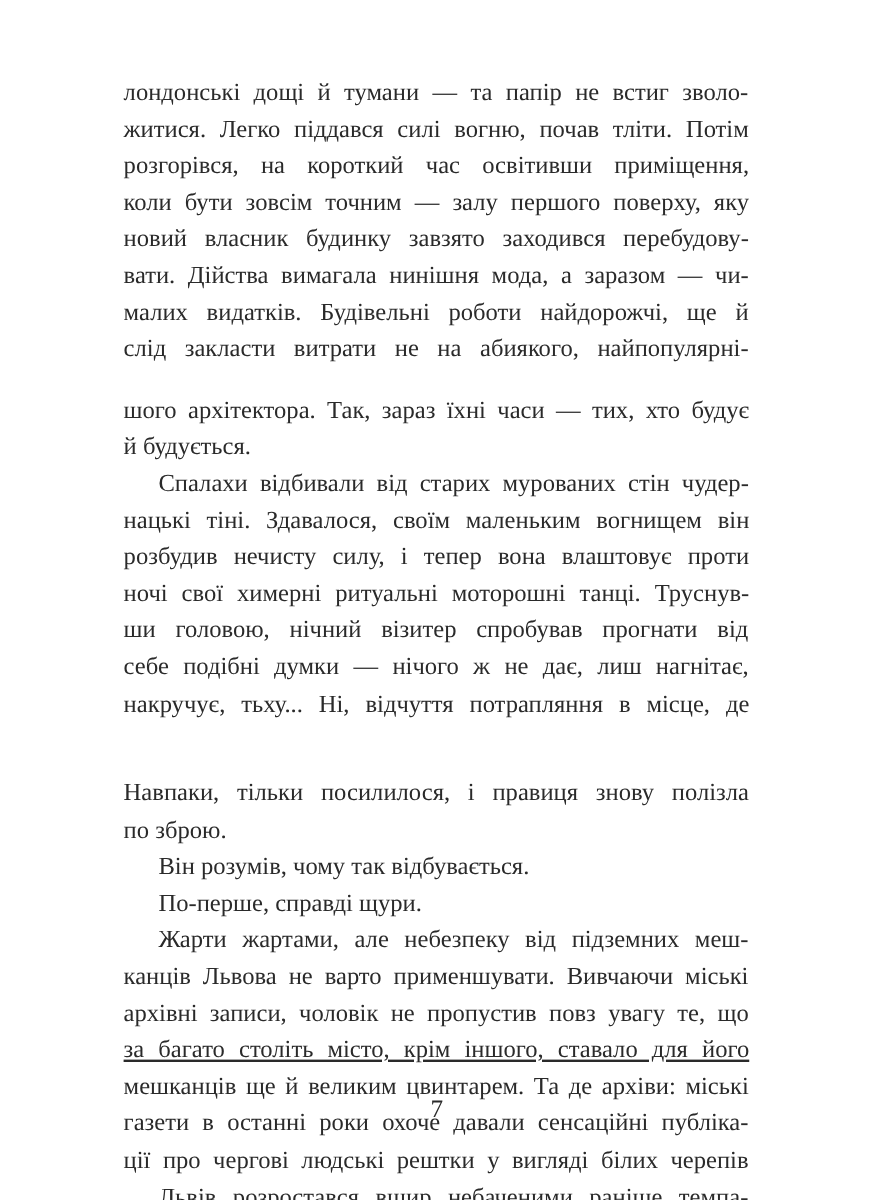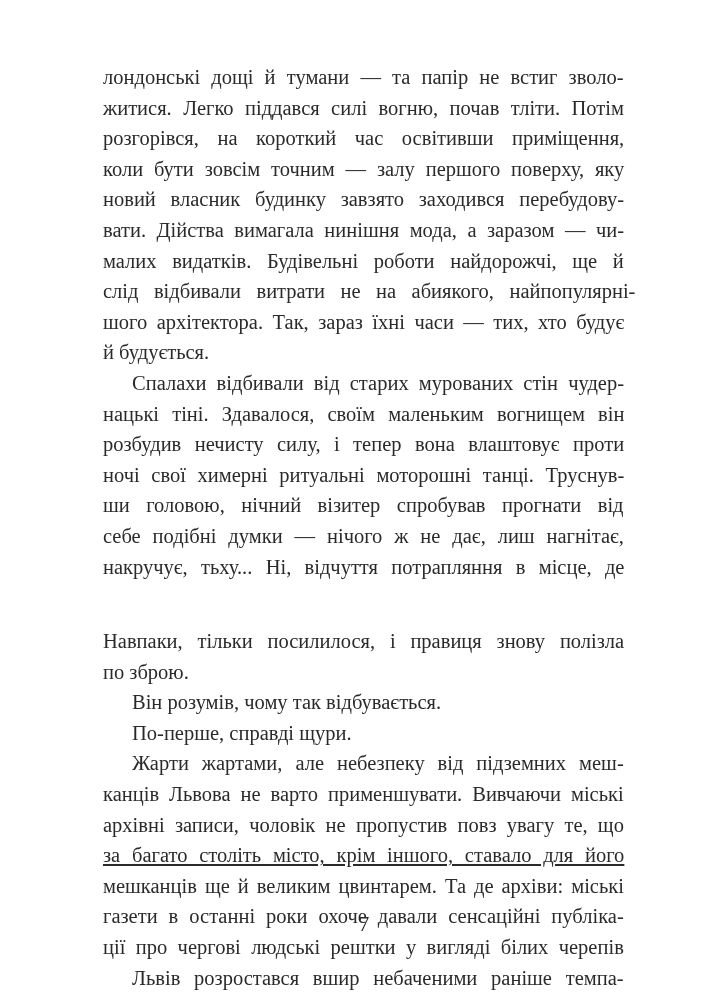--- a/index.html
+++ b/index.html
@@ -62,22 +62,22 @@
 <div class="page">
   <div class="text-block" id="text-block">
       <div>
         <span class="line" style="white-space: nowrap; display: block; text-align: left; text-align-last: left; word-spacing: 6px;">лондонські дощі й тумани — та папір не встиг зволо-</span>
         <span class="line" style="white-space: nowrap; display: block; text-align: center; text-align-last: left; word-spacing: 6.28571px;">житися. Легко піддався силі вогню, почав тліти. Потім</span>
         <span class="line" style="white-space: nowrap; display: block; text-align: left; text-align-last: left; word-spacing: 13.4px;">розгорівся, на короткий час освітивши приміщення,</span>
         <span class="line" style="white-space: nowrap; display: block; text-align: right; text-align-last: left; word-spacing: 5.75px;">коли бути зовсім точним — залу першого поверху, яку</span>
         <span class="line" style="white-space: nowrap; display: block; text-align: left; text-align-last: left; word-spacing: 9.6px;">новий власник будинку завзято заходився перебудову-</span>
         <span class="line" style="white-space: nowrap; display: block; text-align: left; text-align-last: left; word-spacing: 5.375px;">вати. Дійства вимагала нинішня мода, а заразом — чи-</span>
         <span class="line" style="white-space: nowrap; display: block; text-align: left; text-align-last: left; word-spacing: 10.5px;">малих видатків. Будівельні роботи найдорожчі, ще й</span>
-        <span class="line" style="white-space: nowrap; display: block; text-align: left; text-align-last: left; word-spacing: 10.3333px;">слід відбивали витрати не на абиякого, найпопулярні-</span>
-        <span class="line" style="white-space: nowrap; display: block; text-align: left; text-align-last: left; word-spacing: 4.33333px;">шого архітектора. Так, зараз їхні часи — тих, хто будує</span>
+        <span class="line" style="white-space: nowrap; display: block; text-align: left; text-align-last: left; word-spacing: 10.3333px;">слід закласти витрати не на абиякого, найпопулярні-</span>
+        <span class="line" style="white-space: nowrap; display: block; text-align: left; text-align-last: left; word-spacing: 4.33333px; margin-top: 20px;">шого архітектора. Так, зараз їхні часи — тих, хто будує</span>
         <span class="line last">й будується.</span>
       </div>
       <div>
         <span class="line indent" style="white-space: nowrap; display: block; text-align: left; text-align-last: left; word-spacing: 5px;">Спалахи відбивали від старих мурованих стін чудер-</span>
         <span class="line" style="white-space: nowrap; display: block; text-align: left; text-align-last: left; word-spacing: 8px;">нацькі тіні. Здавалося, своїм маленьким вогнищем він</span>
         <span class="line" style="white-space: nowrap; display: block; text-align: left; text-align-last: left; word-spacing: 8.28571px;">розбудив нечисту силу, і тепер вона влаштовує проти</span>
         <span class="line" style="white-space: nowrap; display: block; text-align: left; text-align-last: left; word-spacing: 6.5px;">ночі свої химерні ритуальні моторошні танці. Труснув-</span>
         <span class="line" style="white-space: nowrap; display: block; text-align: left; text-align-last: left; word-spacing: 11.3333px;">ши головою, нічний візитер спробував прогнати від</span>
         <span class="line" style="white-space: nowrap; display: block; text-align: left; text-align-last: left; word-spacing: 6.77778px;">себе подібні думки — нічого ж не дає, лиш нагнітає,</span>
         <span class="line" style="white-space: nowrap; display: block; text-align: left; text-align-last: left; word-spacing: 8.14286px;">накручує, тьху... Ні, відчуття потрапляння в місце, де</span>

